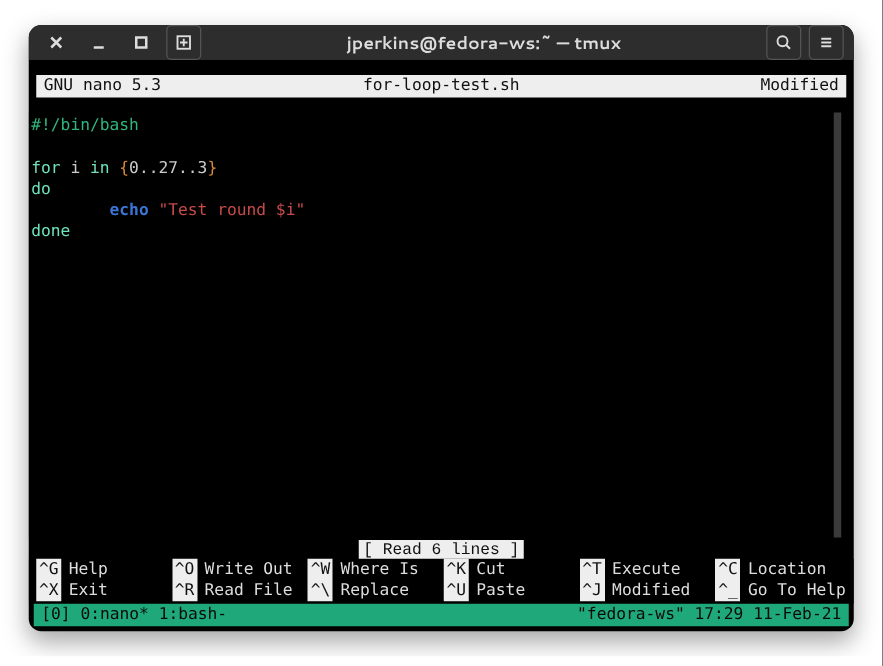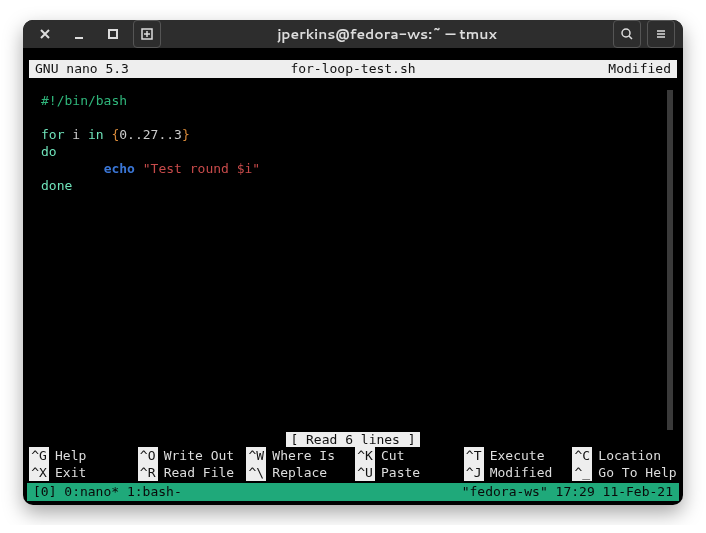--- a/index.html
+++ b/index.html
@@ -51,41 +51,42 @@
     margin: 12px 6px;
   }
   .nano-header .left { width: 33%; text-align: left; }
   .nano-header .center { width: 34%; text-align: center; }
   .nano-header .right { width: 33%; text-align: right; }
   .editor {
     background: #000;
     color: #ccc;
     font-size: 13px;
     line-height: 17px;
-    padding: 2px 18px;
+    padding: 2px 2px;
     min-height: 340px;
     white-space: pre;
     margin-right: 10px;
     border-right: 6px solid #3a3a3a; 
   }
   .c-green { color: #2fb67b; }
   .c-lgreen { color: #6fe3ba; }
   .c-orange { color: #d88a3a; }
   .c-blue  { color: #3a76d6; font-weight: bold; }
   .c-red   { color: #c74a4a; }
   .status-msg {
     text-align: center;
     font-size: 13px;
     color: #111;
     margin-top: 2px;
   }
   .status-msg span {
     background: #eee;
     padding: 0 4px;
     display: inline-block;
+    font-family: Liberation Mono, monospace;
   }
   .help-rows {
     background: #000;
     font-size: 13px;
     line-height: 17px;
     color: #ddd;
     padding: 0 6px 2px 6px;
   }
   .help-row { display: flex; gap: 4px; }
   .help-cell { flex: 1; display: flex; gap: 6px; align-items: baseline; }

